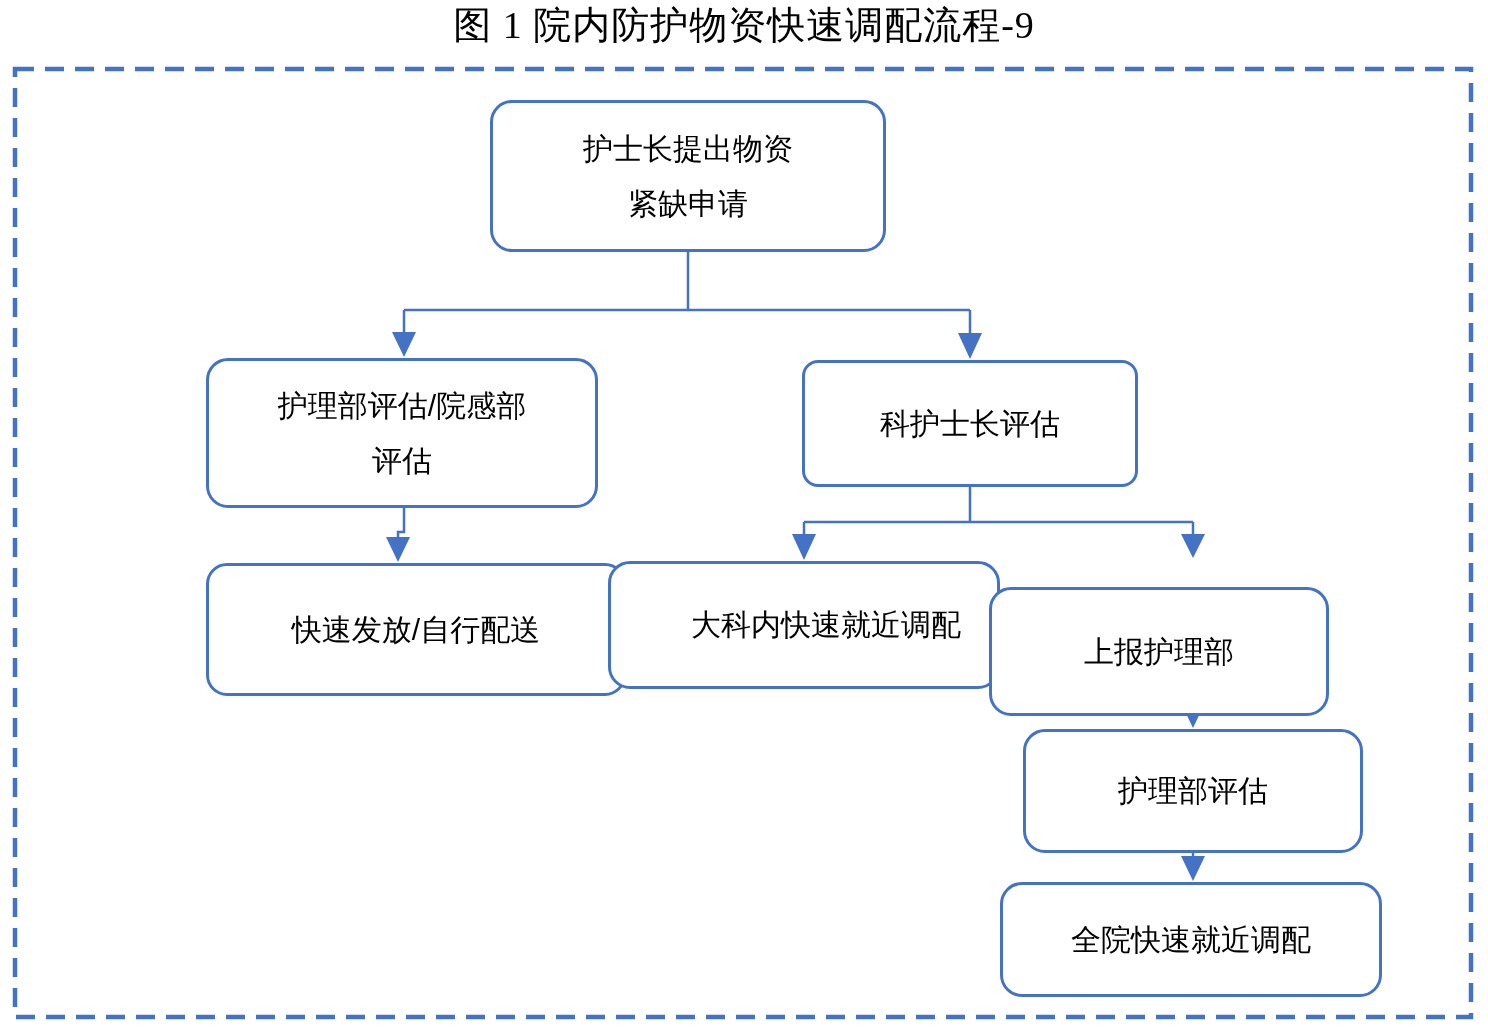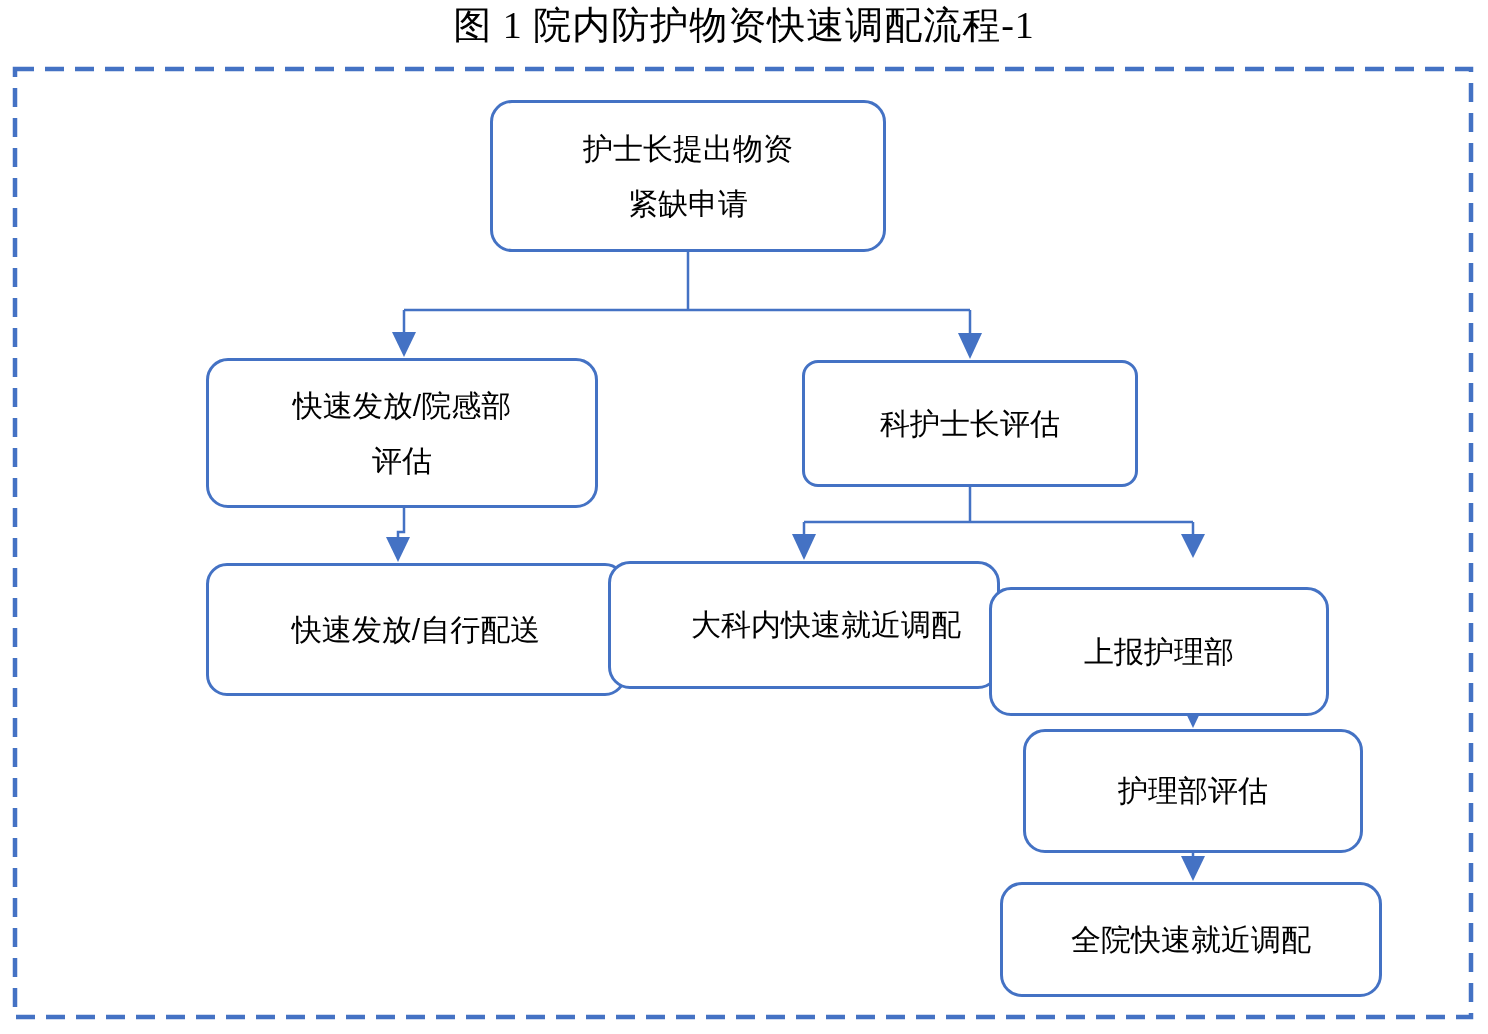--- a/index.html
+++ b/index.html
@@ -58,21 +58,21 @@
   .node-dept-allocation     { left: 608px;  top: 561px; width: 392px; height: 128px; padding-left: 44px; }
   .node-report-nursing      { left: 989px; top: 559px; width: 340px; height: 129px; margin-top: 28px; }
   .node-nursing-eval        { left: 1023px; top: 729px; width: 340px; height: 124px; }
   .node-hospital-allocation { left: 1000px; top: 882px; width: 382px; height: 115px; }
 </style>
 </head>
 <body>
 
 <div class="canvas">
 
-  <div class="diagram-title">图 1 院内防护物资快速调配流程-1</div>
+  <div class="diagram-title">图 1 院内防护物资快速调配流程-9</div>
 
   <svg class="connector-layer" viewBox="0 0 1488 1034" xmlns="http://www.w3.org/2000/svg">
 
     <rect x="15" y="69" width="1456" height="948" fill="none" stroke="#4472C4" stroke-width="4.5" stroke-dasharray="19 11"></rect>
 
     <path d="M688 252 V310 M404 310 H970 M404 310 V333 M970 310 V334" fill="none" stroke="#4472C4" stroke-width="2.5"></path>
     <polygon points="392,332 416,332 404,357" fill="#4472C4"></polygon>
     <polygon points="958,333 982,333 970,359" fill="#4472C4"></polygon>
 
     <path d="M404 507 V532 H398 V538" fill="none" stroke="#4472C4" stroke-width="2.5"></path>
@@ -85,21 +85,21 @@
     <path d="M1193 688 V704" fill="none" stroke="#4472C4" stroke-width="2.5"></path>
     <polygon points="1181,703 1205,703 1193,728" fill="#4472C4"></polygon>
 
     <path d="M1193 852 V857" fill="none" stroke="#4472C4" stroke-width="2.5"></path>
     <polygon points="1181,856 1205,856 1193,881" fill="#4472C4"></polygon>
   </svg>
 
   <div class="node node-apply">护士长提出物资
 紧缺申请</div>
 
-  <div class="node node-equipment-dept-eval">快速发放/院感部
+  <div class="node node-equipment-dept-eval">护理部评估/院感部
 评估</div>
 
   <div class="node node-head-nurse-eval">科护士长评估</div>
 
   <div class="node node-rapid-dispatch">快速发放/自行配送</div>
 
   <div class="node node-dept-allocation">大科内快速就近调配</div>
 
   <div class="node node-report-nursing">上报护理部</div>
 

